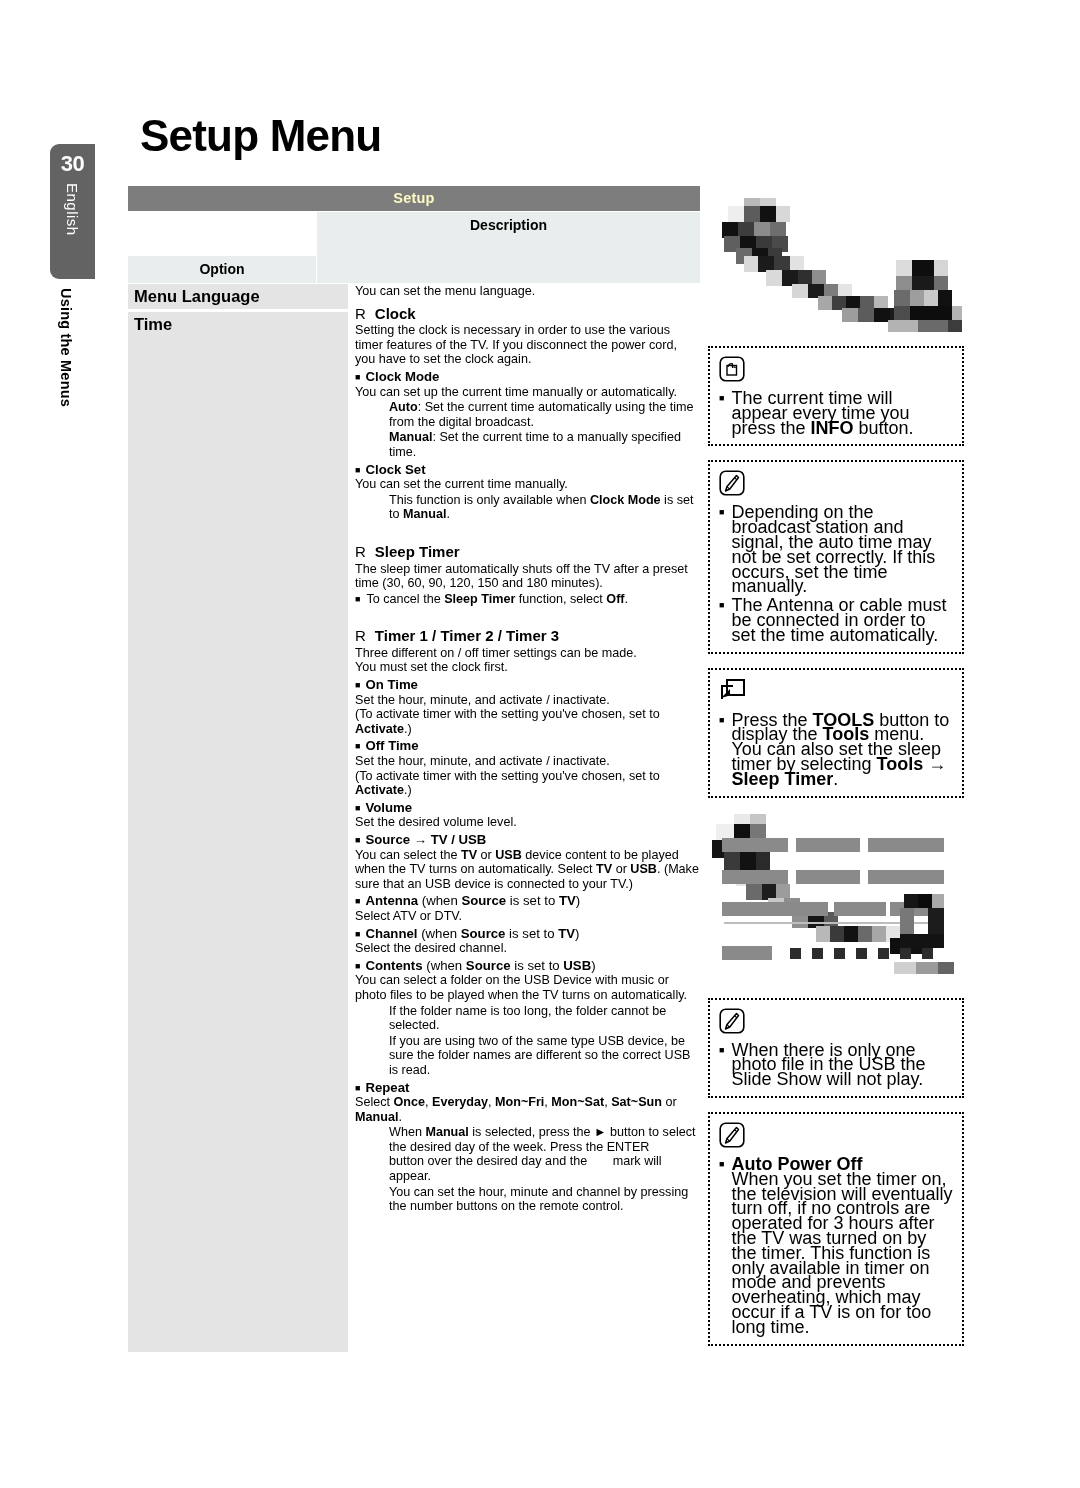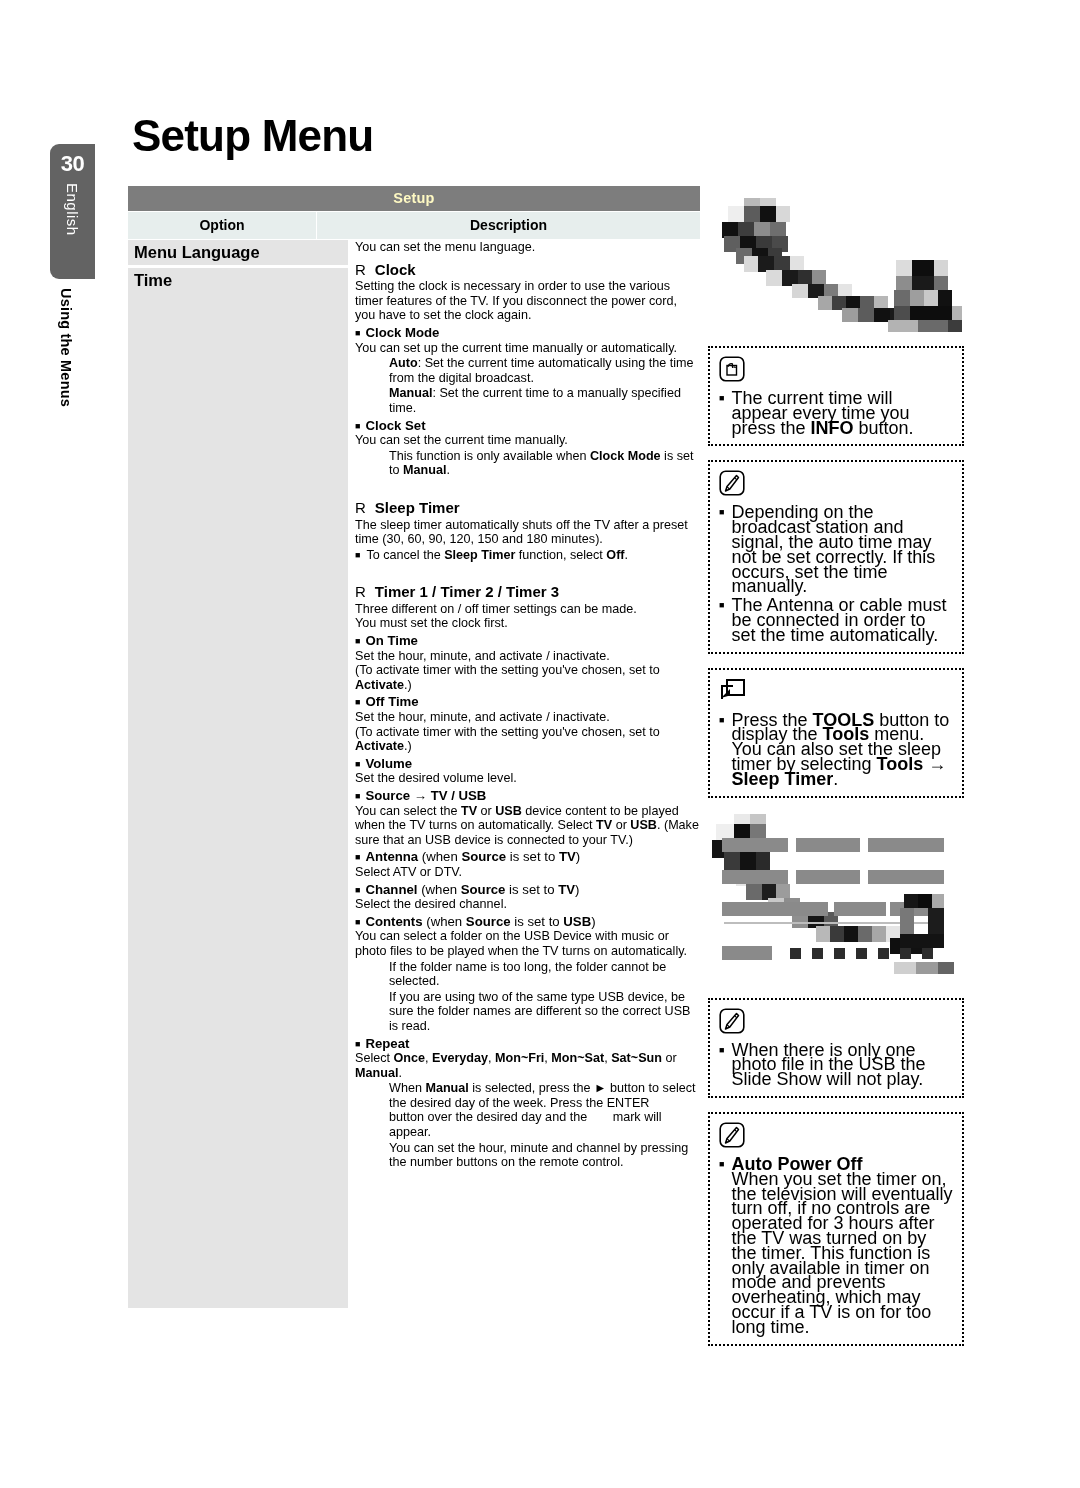--- a/index.html
+++ b/index.html
@@ -34,38 +34,38 @@
   }
   #chapter-label {
     position:absolute; left:58px; top:288px;
     writing-mode: vertical-rl;
     font-size:14.5px; font-weight:bold;
     color:#000; letter-spacing:0.2px;
   }
 
   
   #page-title {
-    position:absolute; left:132px; top:114px;
+    position:absolute; left:140px; top:114px;
     font-size:44px; font-weight:bold;
     letter-spacing:-0.8px; line-height:1;
   }
 
   
   #setup-table { position:absolute; left:128px; top:186px; width:572px; }
   .tbl-title {
     background:#7d7d7d; color:#fef9c3; text-align:center;
     font-size:14.5px; font-weight:bold; padding:4px 0 5px;
     letter-spacing:0.2px;
   }
   .tbl-colheads { display:flex; margin-top:1px; }
   .tbl-colheads > div {
     background:#e7eeed; text-align:center;
     font-size:14px; font-weight:bold; padding:5px 0 6px;
   }
-  .ch-option { width:188px; }
+  .ch-option { width:188px;margin-top:44px; }
   .ch-desc { flex:1; margin-left:1px; }
 
   .tbl-body { display:flex; margin-top:1px; }
   .col-option { width:220px; }
   .col-desc { flex:1; margin-left:1px; padding-left:6px; }
 
   .opt-cell {
     background:#e4e4e4;
     font-size:16.5px; font-weight:bold;
     padding:3px 0 3px 6px;

